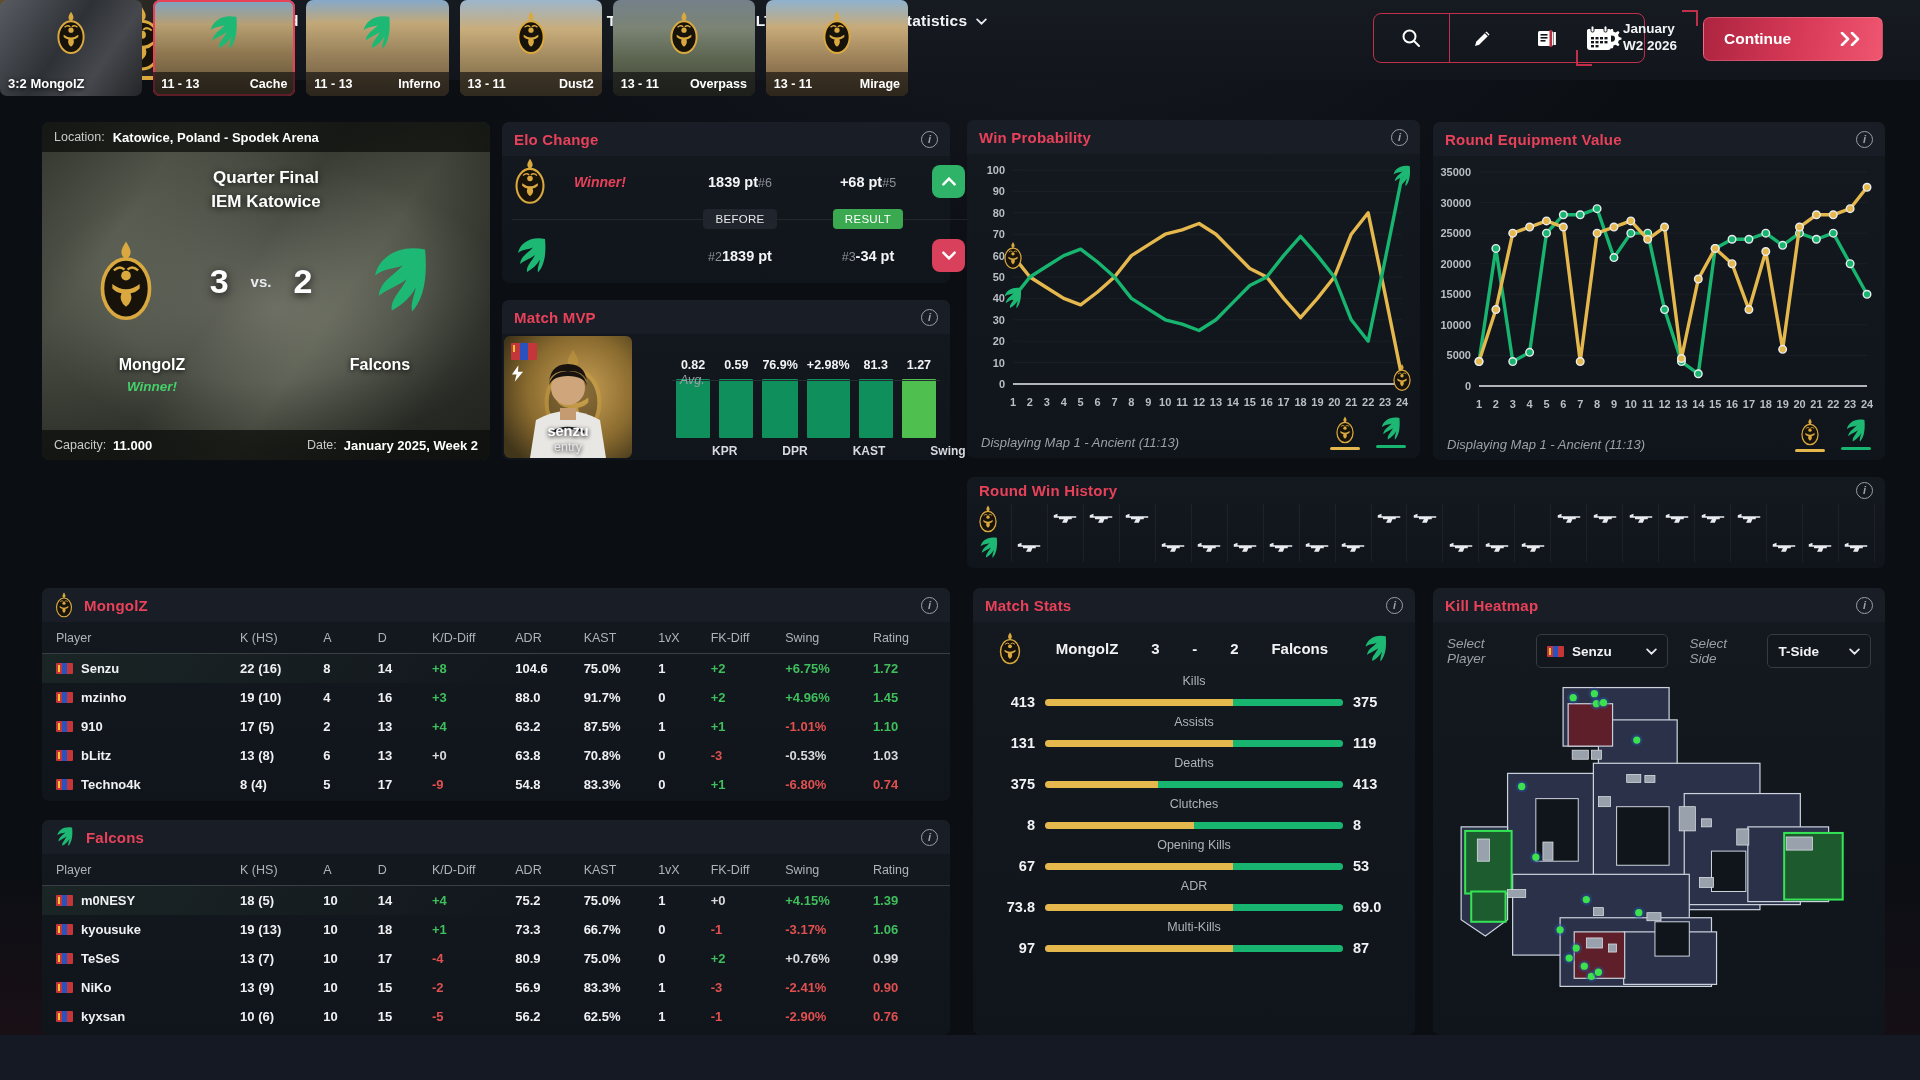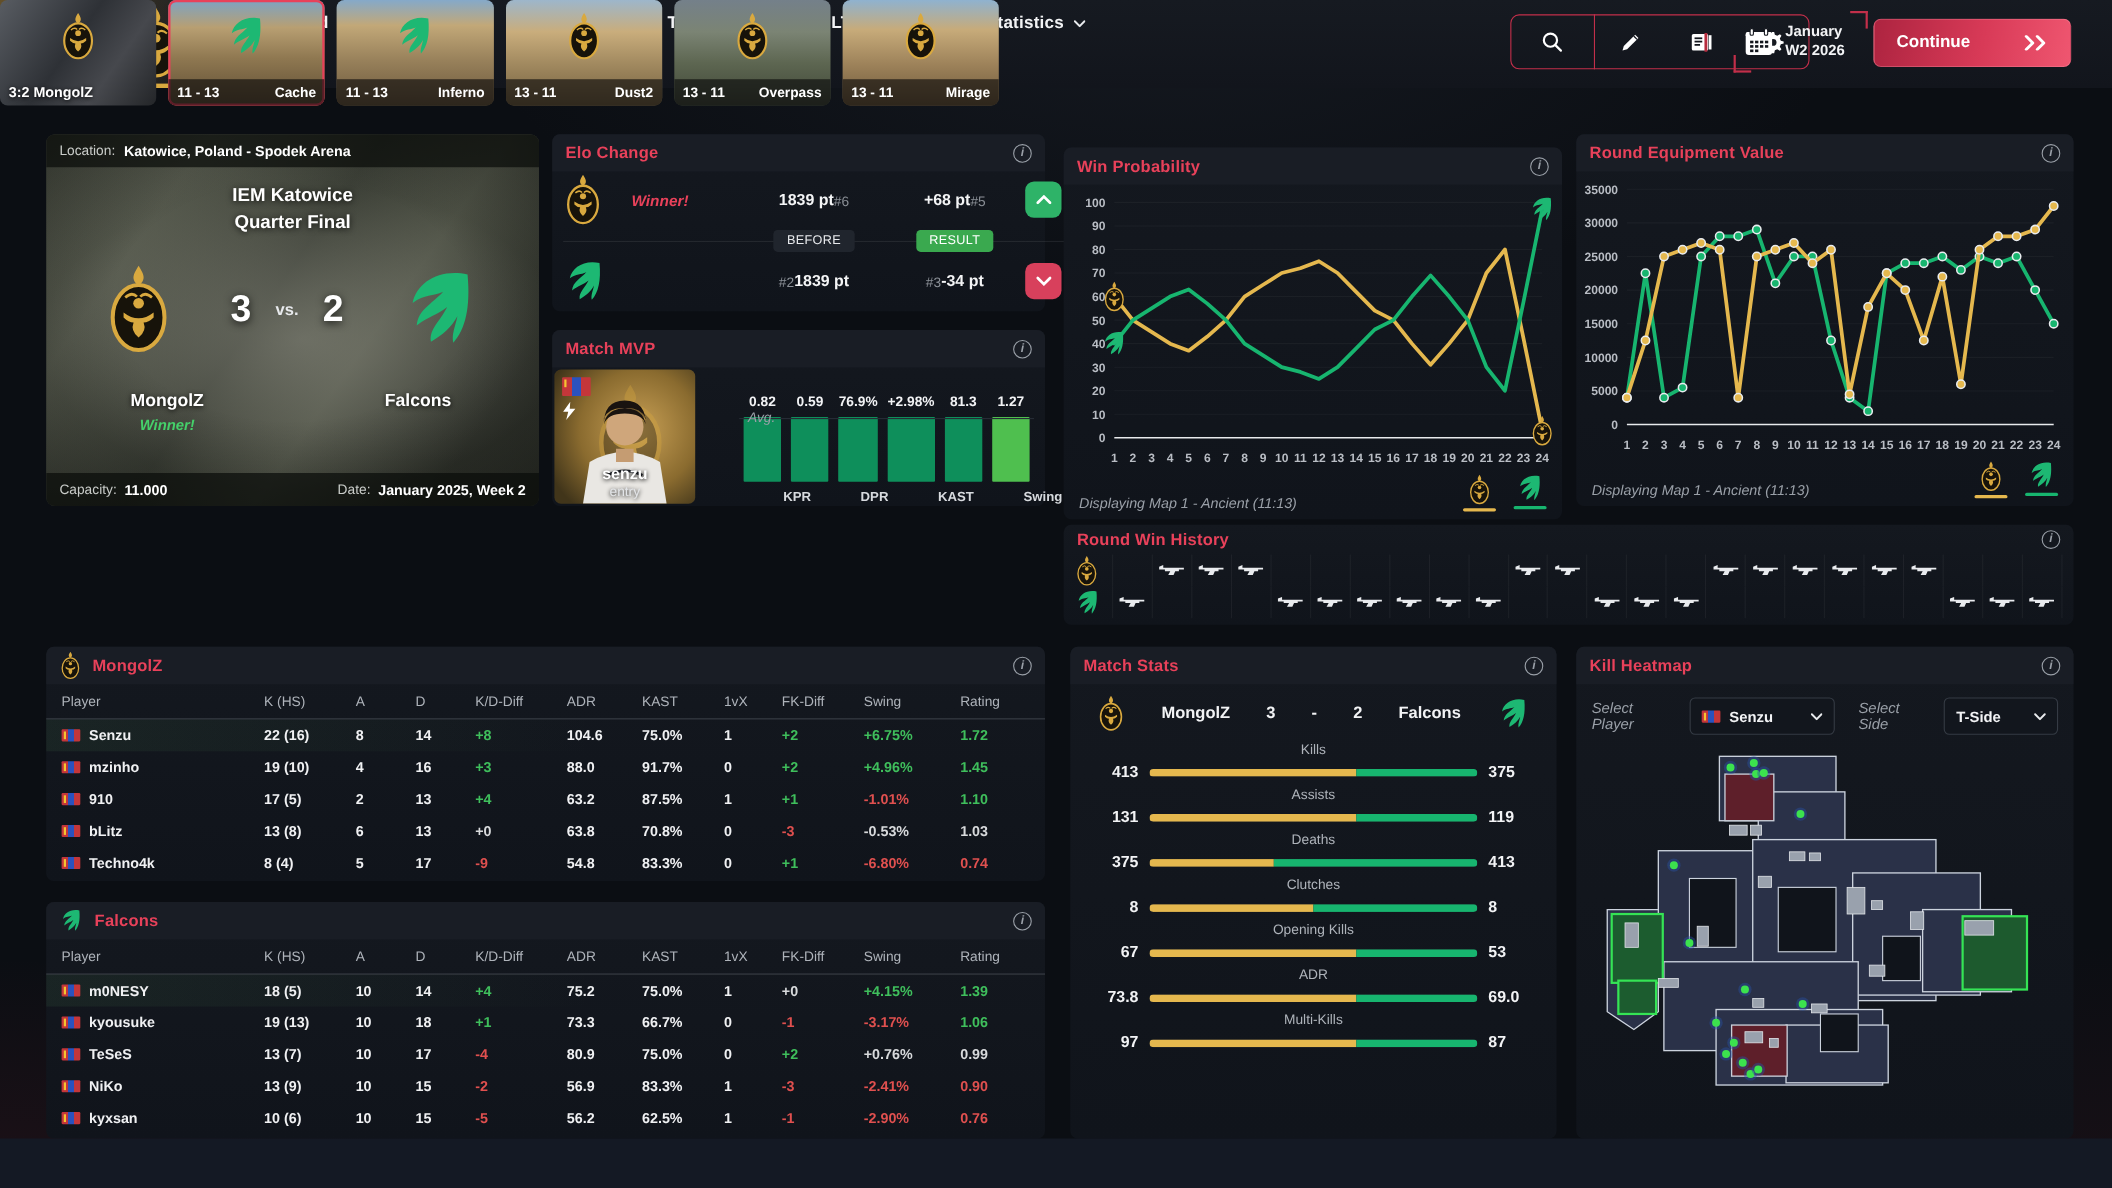--- a/index.html
+++ b/index.html
@@ -99,21 +99,21 @@
   .mvp-bar-item { flex:1; display:flex; flex-direction:column; align-items:center; justify-content:flex-end; height:100%; }
   .mvp-val { font-weight:bold; font-size:12.5px; color:#f2f3f5; margin-bottom:7px; }
   .mvp-bar { width:100%; background:#0e8f5b; border-radius:1px; }
   .mvp-bar.light { background:#4fbf4f; }
   .mvp-lbls { position:absolute; left:44px; right:14px; bottom:2px; display:flex; gap:9px; }
   .mvp-lbl { flex:1; text-align:center; font-weight:bold; font-size:12px; color:#d7dade;margin-left:36px; }
   .mvp-avg-line { position:absolute; left:40px; right:10px; height:1.5px; background:#262c35; z-index:2; }
   .mvp-avg-lbl { position:absolute; left:8px; font-style:italic; color:#9aa0a8; font-size:12.5px; transform:translateY(-50%); }
 
   
-  #winprob { left:967px; top:134px; width:453px; height:338px; }
+  #winprob { left:967px; top:120px; width:453px; height:338px; }
   #equip { left:1433px; top:122px; width:452px; height:338px; }
   .chart-caption { display:flex; align-items:flex-end; justify-content:space-between; padding:0 14px 10px 14px; height:38px; }
   .cap-text { font-style:italic; color:#9aa0a8; font-size:13px; }
   .legend { display:flex; gap:16px; }
   .leg-item { display:flex; flex-direction:column; align-items:center; gap:3px; cursor:pointer; }
   .leg-bar { width:30px; height:3px; border-radius:2px; }
 
   
   #thumbs { left:42px; top:472px; width:908px; height:96px; display:flex; gap:11px; }
   .thumb { position:relative; flex:1; border-radius:7px; overflow:hidden; cursor:pointer; }
@@ -328,22 +328,22 @@
         </svg>
     </div>
   </div>
 
   <div class="panel" id="match-card">
     <div class="mc-top">
       <span class="mc-label">Location:</span>
       <span class="mc-strong">Katowice, Poland - Spodek Arena</span>
     </div>
     <div class="mc-event">
+      <div>Quarter Final</div>
       <div>IEM Katowice</div>
-      <div>Quarter Final</div>
     </div>
     <div class="mc-score-row">
       <svg width="64" height="82">
           <use href="#crest" xlink:href="#crest" width="64" height="82"></use>
         </svg>
       <div class="mc-score">
         <span class="mc-num">3</span>
         <span class="mc-vs">vs.</span>
         <span class="mc-num">2</span>
       </div>

